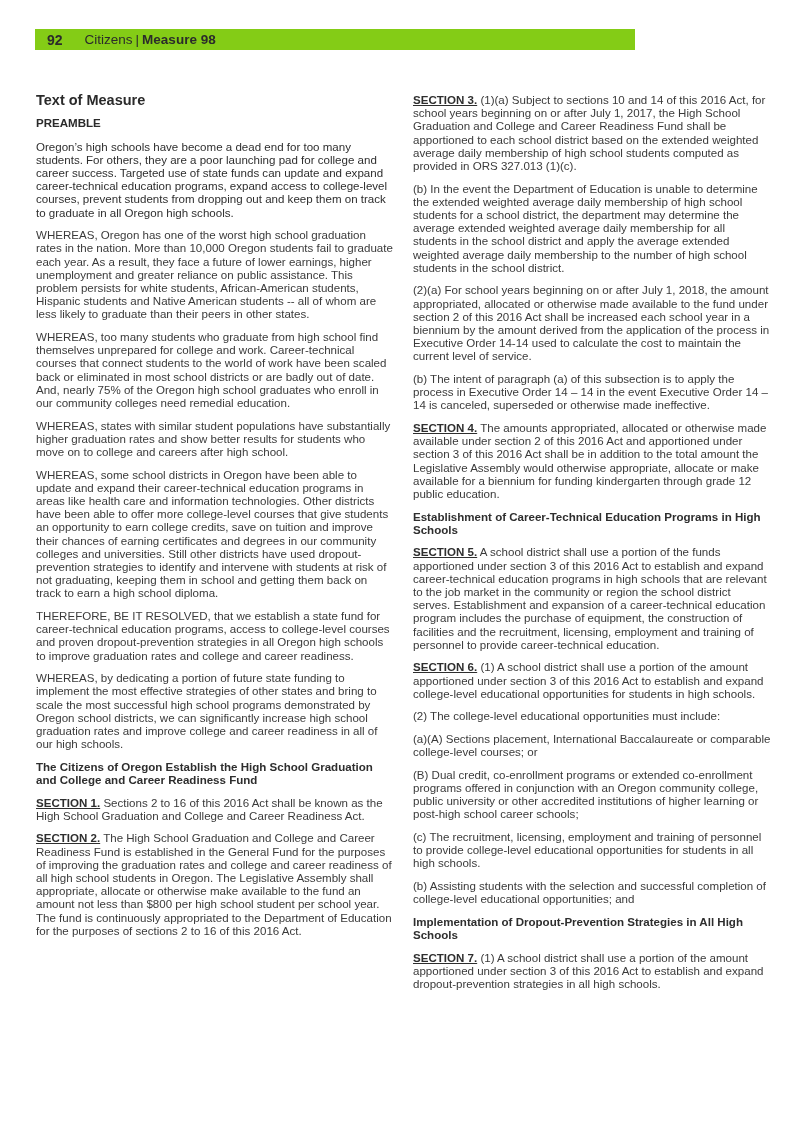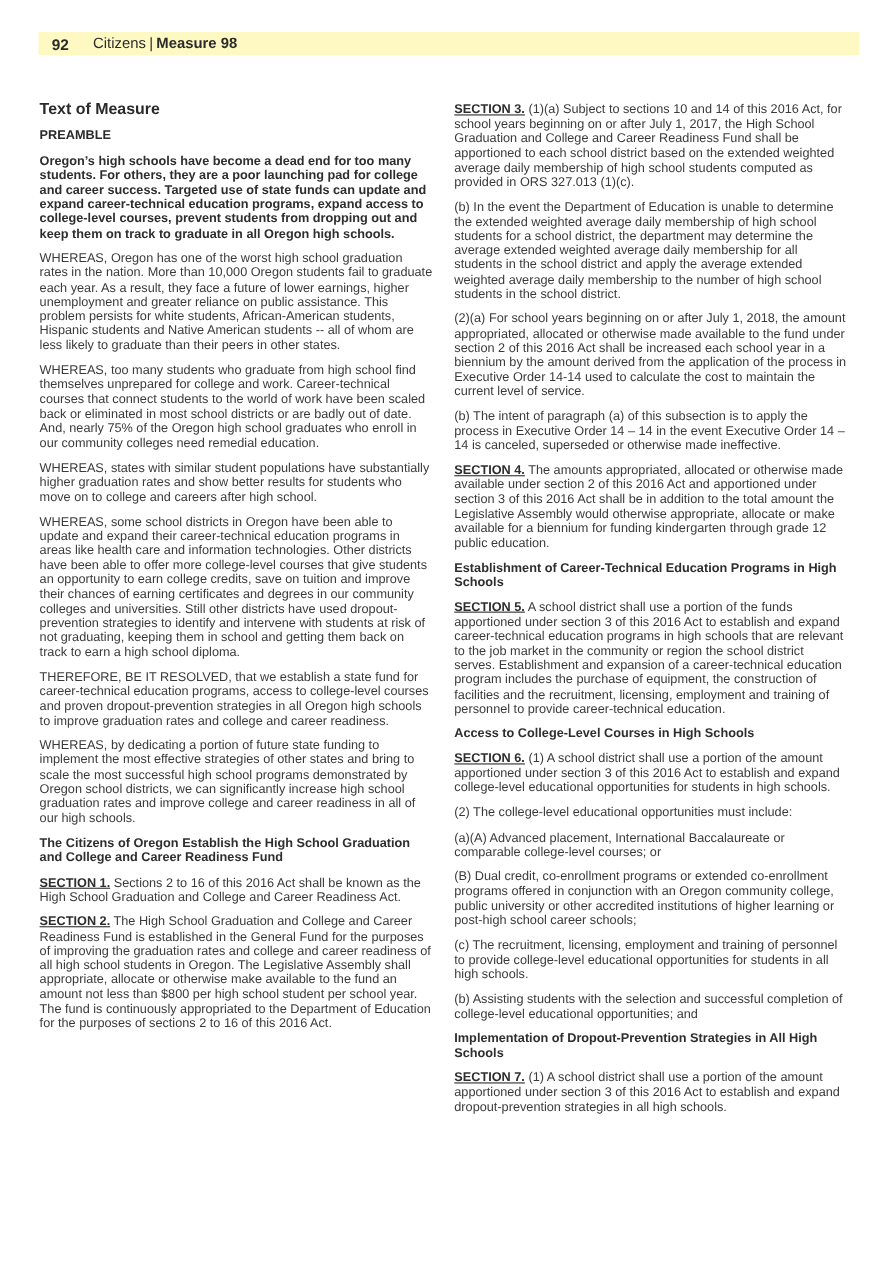--- a/index.html
+++ b/index.html
@@ -1,39 +1,39 @@
 <!DOCTYPE html>
 <html><head>
 <meta charset="utf-8">
 <style>
   html, body { margin: 0; padding: 0; background: #ffffff; }
   body {
     width: 800px; height: 1147px; position: relative; overflow: hidden;
     font-family: "Liberation Sans", sans-serif; color: #333333;
   }
   .header-bar {
-    position: absolute; left: 35px; top: 29px; width: 746px; height: 21px;
-    background: #fef9c3; display: flex; align-items: center;
+    position: absolute; left: 35px; top: 29px; width: 600px; height: 21px;
+    background: #84cc16; display: flex; align-items: center;
     font-family: "Liberation Sans", sans-serif; font-size: 13.5px; color: #2b2b2b;
   }
   .page-num { font-weight: bold; margin-left: 12px; margin-right: 22px; font-size: 14px; }
   .sep { margin: 0 3px; }
   .crumb-current { font-weight: bold; }
 
   .col {
     position: absolute; top: 92px; width: 358px;
     font-size: 11.55px; line-height: 13.2px; color: #3a3a3a;
     font-family: "Liberation Sans", sans-serif;
   }
   .col-left { left: 36px; }
   .col-right { left: 413px; top: 94px; }
   .col p { margin: 0 0 9.4px 0; }
   .title { font-size: 14.5px; font-weight: bold; color: #2a2a2a; margin: 0 0 9px 0; line-height: 16px; }
   .preamble-label { font-weight: bold; color: #2a2a2a; margin-bottom: 10px !important; }
-  .bold-para { font-weight: bold; color: #2e2e2e; }
+  .bold-para { font-weight: normal; color: #2e2e2e; }
   .subhead { font-weight: bold; color: #2e2e2e; }
   .sec-label { font-weight: bold; text-decoration: underline; color: #2e2e2e; text-align: right; }
 </style>
 </head>
 <body>
 
 <div class="header-bar">
   <span class="page-num">92</span>
   <span>Citizens</span>
   <span class="sep">|</span>
@@ -56,22 +56,21 @@
 </div>
 
 <div class="col col-right">
   <p><span class="sec-label">SECTION 3.</span><span> (1)(a) Subject to sections 10 and 14 of this 2016 Act, for school years beginning on or after July 1, 2017, the High School Graduation and College and Career Readiness Fund shall be apportioned to each school district based on the extended weighted average daily membership of high school students computed as provided in ORS 327.013 (1)(c).</span></p>
   <p>(b) In the event the Department of Education is unable to determine the extended weighted average daily membership of high school students for a school district, the department may determine the average extended weighted average daily membership for all students in the school district and apply the average extended weighted average daily membership to the number of high school students in the school district.</p>
   <p>(2)(a) For school years beginning on or after July 1, 2018, the amount appropriated, allocated or otherwise made available to the fund under section 2 of this 2016 Act shall be increased each school year in a biennium by the amount derived from the application of the process in Executive Order 14-14 used to calculate the cost to maintain the current level of service.</p>
   <p>(b) The intent of paragraph (a) of this subsection is to apply the process in Executive Order 14 – 14 in the event Executive Order 14 – 14 is canceled, superseded or otherwise made ineffective.</p>
   <p><span class="sec-label">SECTION 4.</span><span> The amounts appropriated, allocated or otherwise made available under section 2 of this 2016 Act and appor­tioned under section 3 of this 2016 Act shall be in addition to the total amount the Legislative Assembly would otherwise appropriate, allocate or make available for a biennium for funding kindergarten through grade 12 public education.</span></p>
   <p class="subhead">Establishment of Career-Technical Education Programs in High Schools</p>
   <p><span class="sec-label">SECTION 5.</span><span> A school district shall use a portion of the funds apportioned under section 3 of this 2016 Act to establish and expand career-technical education programs in high schools that are relevant to the job market in the community or region the school district serves. Establishment and expansion of a career-technical education program includes the purchase of equipment, the construction of facilities and the recruitment, licensing, employment and training of personnel to provide career-technical education.</span></p>
-  <p class="subhead">Access to College-Level Courses in High Schools</p>
   <p><span class="sec-label">SECTION 6.</span><span> (1) A school district shall use a portion of the amount apportioned under section 3 of this 2016 Act to estab­lish and expand college-level educational opportunities for students in high schools.</span></p>
   <p>(2) The college-level educational opportunities must include:</p>
-  <p>(a)(A) Advanced placement, International Baccalaureate or comparable college-level courses; or</p>
+  <p>(a)(A) Sections placement, International Baccalaureate or comparable college-level courses; or</p>
   <p>(B) Dual credit, co-enrollment programs or extended co-enrollment programs offered in conjunction with an Oregon community college, public university or other accredited insti­tutions of higher learning or post-high school career schools;</p>
   <p>(c) The recruitment, licensing, employment and training of personnel to provide college-level educational opportunities for students in all high schools.</p>
   <p>(b) Assisting students with the selection and successful completion of college-level educational opportunities; and</p>
   <p class="subhead">Implementation of Dropout-Prevention Strategies in All High Schools</p>
   <p><span class="sec-label">SECTION 7.</span><span> (1) A school district shall use a portion of the amount apportioned under section 3 of this 2016 Act to establish and expand dropout-prevention strategies in all high schools.</span></p>
 </div>
 
 </body></html>

